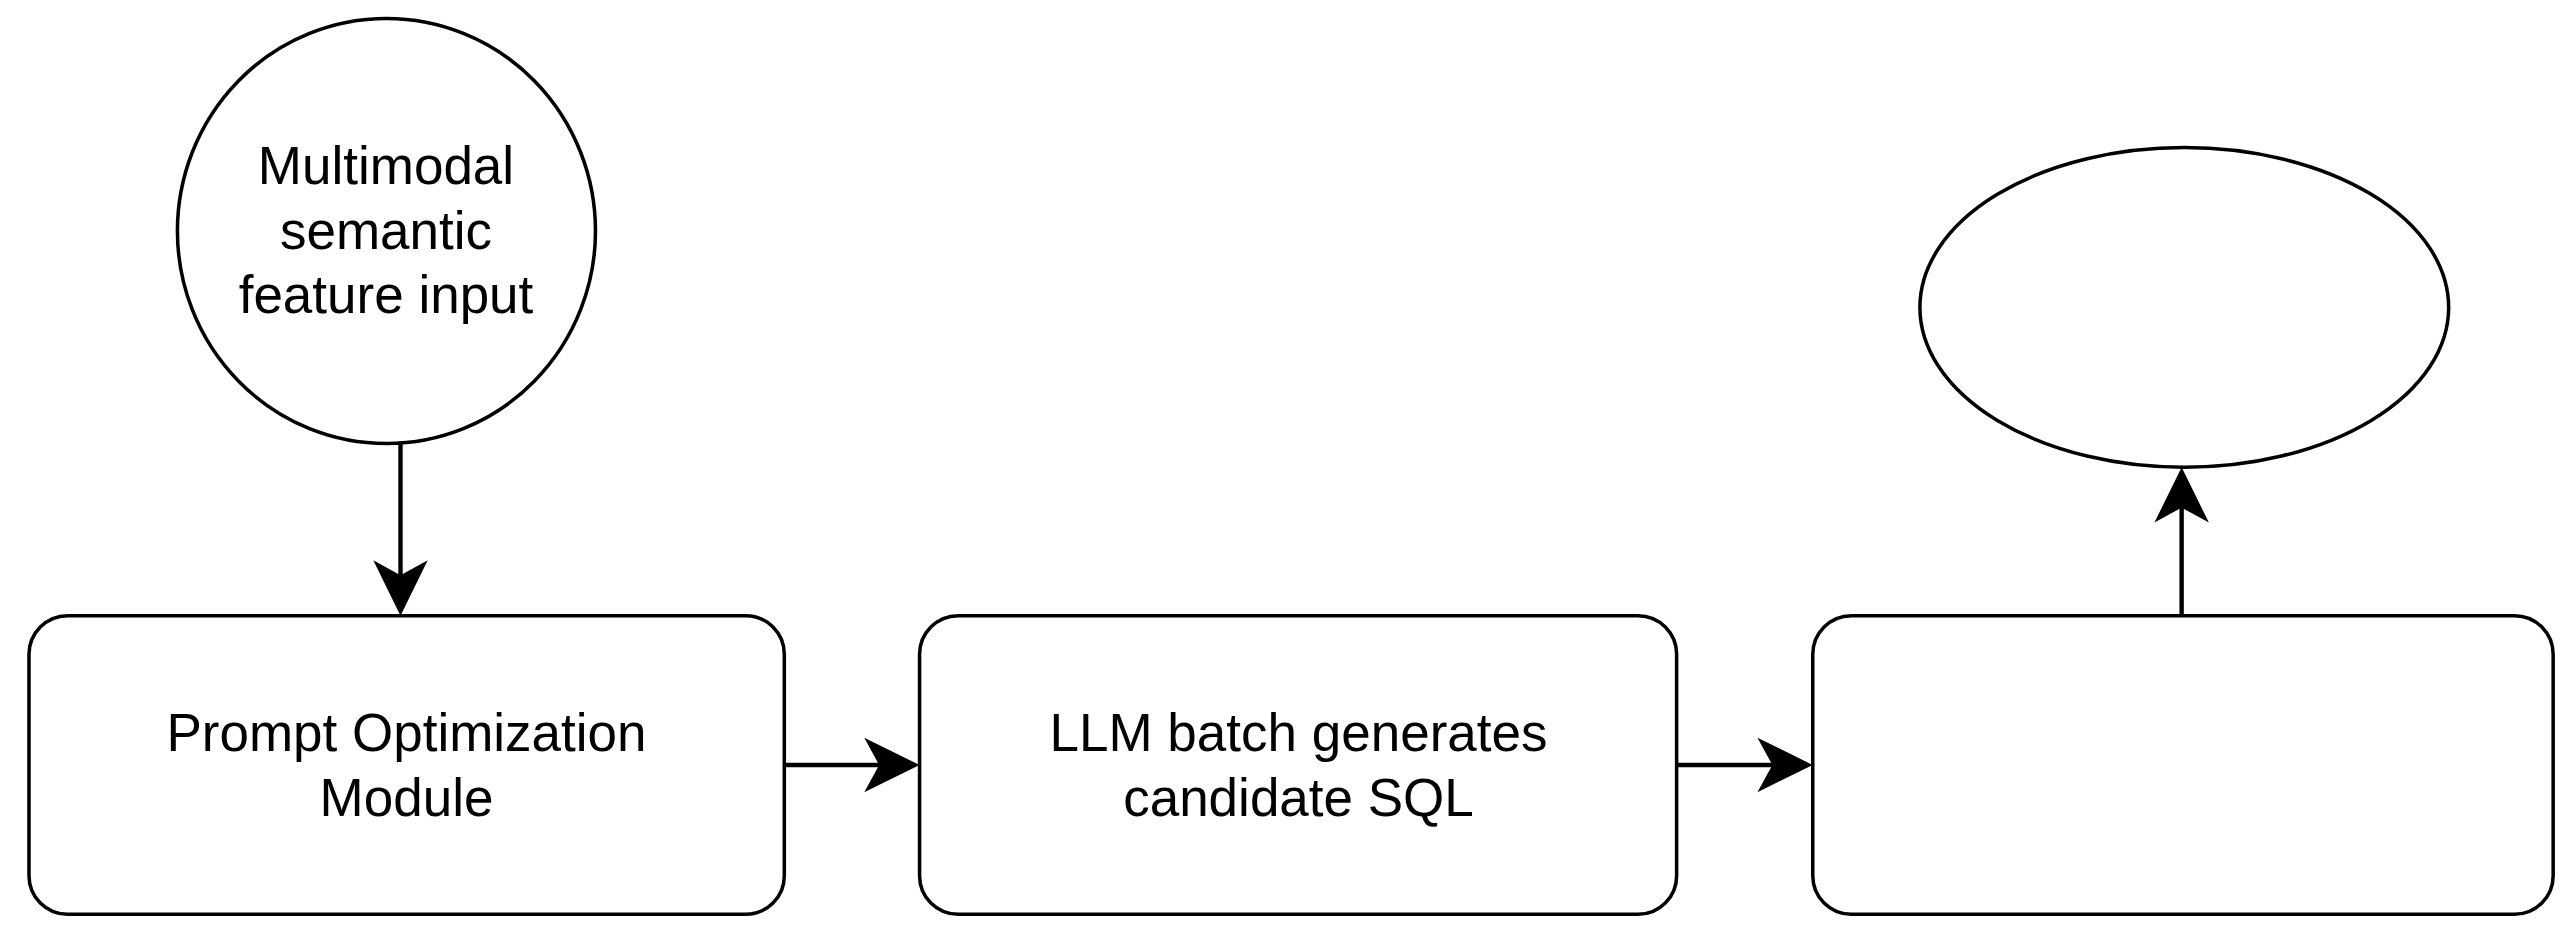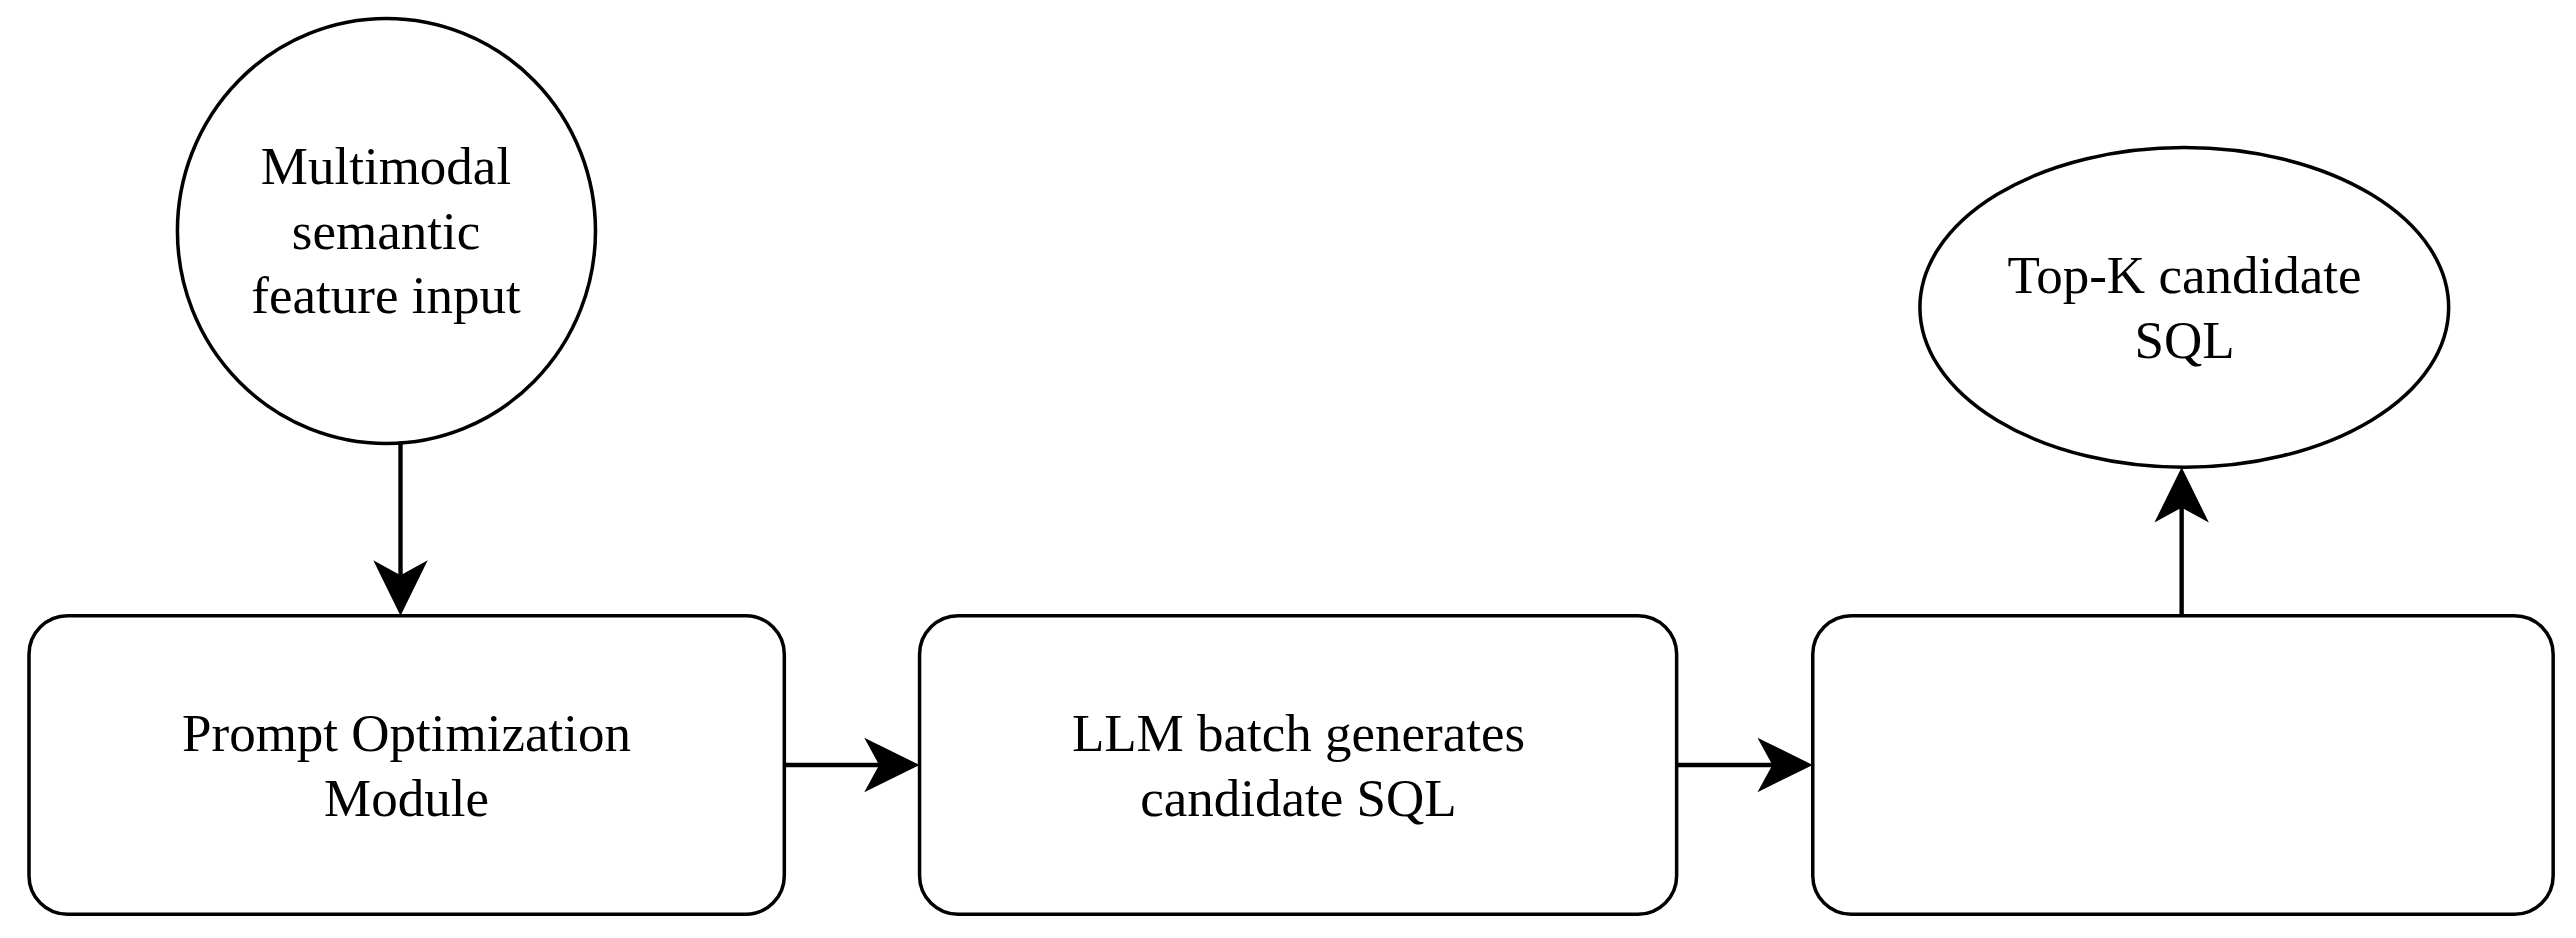--- a/index.html
+++ b/index.html
@@ -39,21 +39,21 @@
     fill: #000000;
     stroke: none;
   }
   .node-label {
     position: absolute;
     display: flex;
     align-items: center;
     justify-content: center;
     text-align: center;
     color: #000000;
-    font-family: Liberation Serif, serif;
+    font-family: Liberation Sans, sans-serif;
     font-size: 53px;
     line-height: 1.22;
     letter-spacing: 0px;
     white-space: pre-line;
     pointer-events: none;
   }
 </style>
 </head>
 <body>
 
@@ -97,17 +97,15 @@
 semantic
 feature input</div>
 
   <div class="node-label" style="left:29px; top:616px; width:755px; height:299px;">Prompt Optimization
 Module</div>
 
   <div class="node-label" style="left:920px; top:616px; width:757px; height:299px;">LLM batch generates
 candidate SQL</div>
 
 
-  <div class="node-label" style="left:1920px; top:148px; width:529px; height:320px;">Top-K candidate
-SQL</div>
 
 </div>
 
 
 </body></html>

